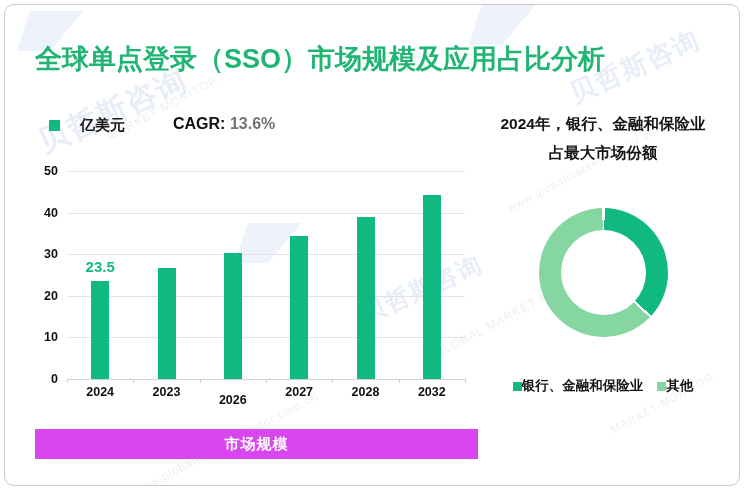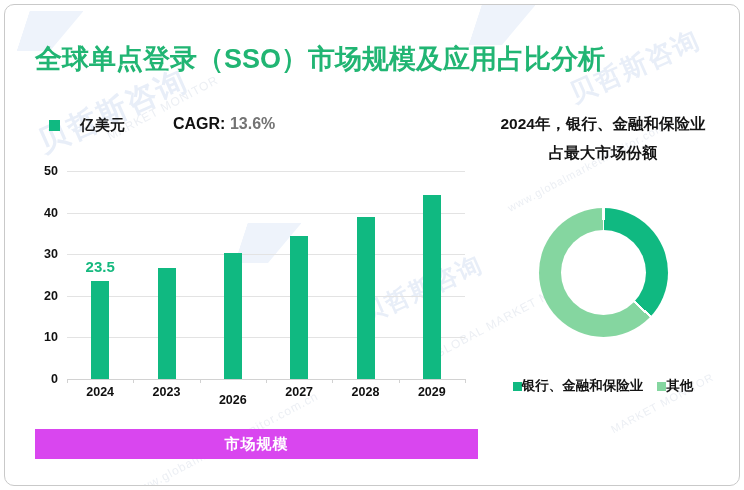--- a/index.html
+++ b/index.html
@@ -303,21 +303,21 @@
         <div class="xlabel" style="left: 33.1667px;">2024</div>
         <div class="bar" title="2025: 26.7" style="left: 99.5px; height: 111.072px; background: rgb(16, 185, 129);"></div>
         <div class="xlabel" style="left: 99.5px;">2023</div>
         <div class="bar" title="2026: 30.2" style="left: 165.833px; height: 125.632px; background: rgb(16, 185, 129);"></div>
         <div class="xlabel" style="left: 165.833px; margin-top: 8px;">2026</div>
         <div class="bar" title="2027: 34.3" style="left: 232.167px; height: 142.688px; background: rgb(16, 185, 129);"></div>
         <div class="xlabel" style="left: 232.167px;">2027</div>
         <div class="bar" title="2028: 38.9" style="left: 298.5px; height: 161.824px; background: rgb(16, 185, 129);"></div>
         <div class="xlabel" style="left: 298.5px;">2028</div>
         <div class="bar" title="2029: 44.3" style="left: 364.833px; height: 184.288px; background: rgb(16, 185, 129);"></div>
-        <div class="xlabel" style="left: 364.833px;">2029</div>
+        <div class="xlabel" style="left: 364.833px;">2032</div>
       </div>
 
     <div class="right-head">
       <div>2024年，银行、金融和保险业</div>
       <div>占最大市场份额</div>
     </div>
 
     <div class="donut-wrap" id="donut" style="background: conic-gradient(rgb(255, 255, 255) 0deg, rgb(255, 255, 255) 1.1deg, rgb(16, 185, 129) 1.1deg, rgb(16, 185, 129) 132.1deg, rgb(255, 255, 255) 132.1deg, rgb(255, 255, 255) 133.2deg, rgb(255, 255, 255) 133.2deg, rgb(255, 255, 255) 134.3deg, rgb(133, 214, 160) 134.3deg, rgb(133, 214, 160) 358.9deg, rgb(255, 255, 255) 358.9deg, rgb(255, 255, 255) 360deg); border-radius: 50%;">
       <div class="donut-hole"></div>
     </div>

